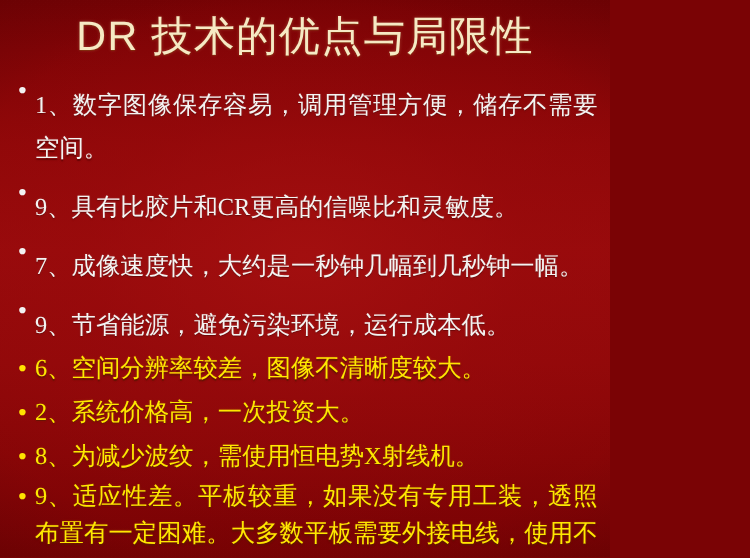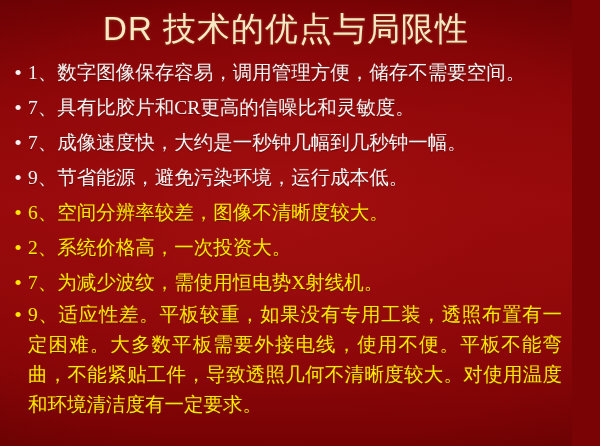--- a/index.html
+++ b/index.html
@@ -9,21 +9,21 @@
   body {
     width: 600px;
     height: 446px;
     overflow: hidden;
     font-family: "Liberation Serif", "DejaVu Serif", serif;
     background: #7a0305;
   }
 
   #slide {
     position: relative;
-    width: 572px;
+    width: 488px;
     height: 446px;
     box-sizing: border-box;
     background:
       radial-gradient(ellipse 95% 70% at 50% 46%,
         rgba(164,16,16,0.80) 0%,
         rgba(150,10,12,0.45) 38%,
         rgba(120,4,6,0.12) 70%,
         rgba(95,0,2,0.0) 100%),
       linear-gradient(180deg,
         #760204 0%,
@@ -103,20 +103,21 @@
     text-justify: inter-ideograph;
   }
 
   
   .tone-white .marker { color: #f2f2f2; }
   .tone-white .btext {
     color: #f4f4f2;
     text-shadow:
       0 1px 1px rgba(90,0,0,0.85),
       0 0 2px rgba(255,255,255,0.18);
+    margin-top: 12px;
   }
 
   
   .tone-yellow .marker { color: #ffe400; }
   .tone-yellow .btext {
     color: #ffe800;
     text-shadow:
       0 1px 1px rgba(90,20,0,0.9),
       0 0 2px rgba(255,220,60,0.22);
   }
@@ -137,21 +138,21 @@
 
   <ul class="body-list">
 
     <li class="bullet-row tone-white">
       <span class="marker">•</span>
       <span class="btext">1、数字图像保存容易，调用管理方便，储存不需要空间。</span>
     </li>
 
     <li class="bullet-row tone-white">
       <span class="marker">•</span>
-      <span class="btext">7、具有比胶片和CR更高的信噪比和灵敏度。</span>
+      <span class="btext">9、具有比胶片和CR更高的信噪比和灵敏度。</span>
     </li>
 
     <li class="bullet-row tone-white">
       <span class="marker">•</span>
       <span class="btext">7、成像速度快，大约是一秒钟几幅到几秒钟一幅。</span>
     </li>
 
     <li class="bullet-row tone-white">
       <span class="marker">•</span>
       <span class="btext">9、节省能源，避免污染环境，运行成本低。</span>
@@ -162,21 +163,21 @@
       <span class="btext">6、空间分辨率较差，图像不清晰度较大。</span>
     </li>
 
     <li class="bullet-row tone-yellow">
       <span class="marker">•</span>
       <span class="btext">2、系统价格高，一次投资大。</span>
     </li>
 
     <li class="bullet-row tone-yellow">
       <span class="marker">•</span>
-      <span class="btext">7、为减少波纹，需使用恒电势X射线机。</span>
+      <span class="btext">8、为减少波纹，需使用恒电势X射线机。</span>
     </li>
 
     <li class="bullet-row tone-yellow wrap">
       <span class="marker">•</span>
       <span class="btext">9、适应性差。平板较重，如果没有专用工装，透照布置有一定困难。大多数平板需要外接电线，使用不便。平板不能弯曲，不能紧贴工件，导致透照几何不清晰度较大。对使用温度和环境清洁度有一定要求。</span>
     </li>
 
   </ul>
 </div>
 

